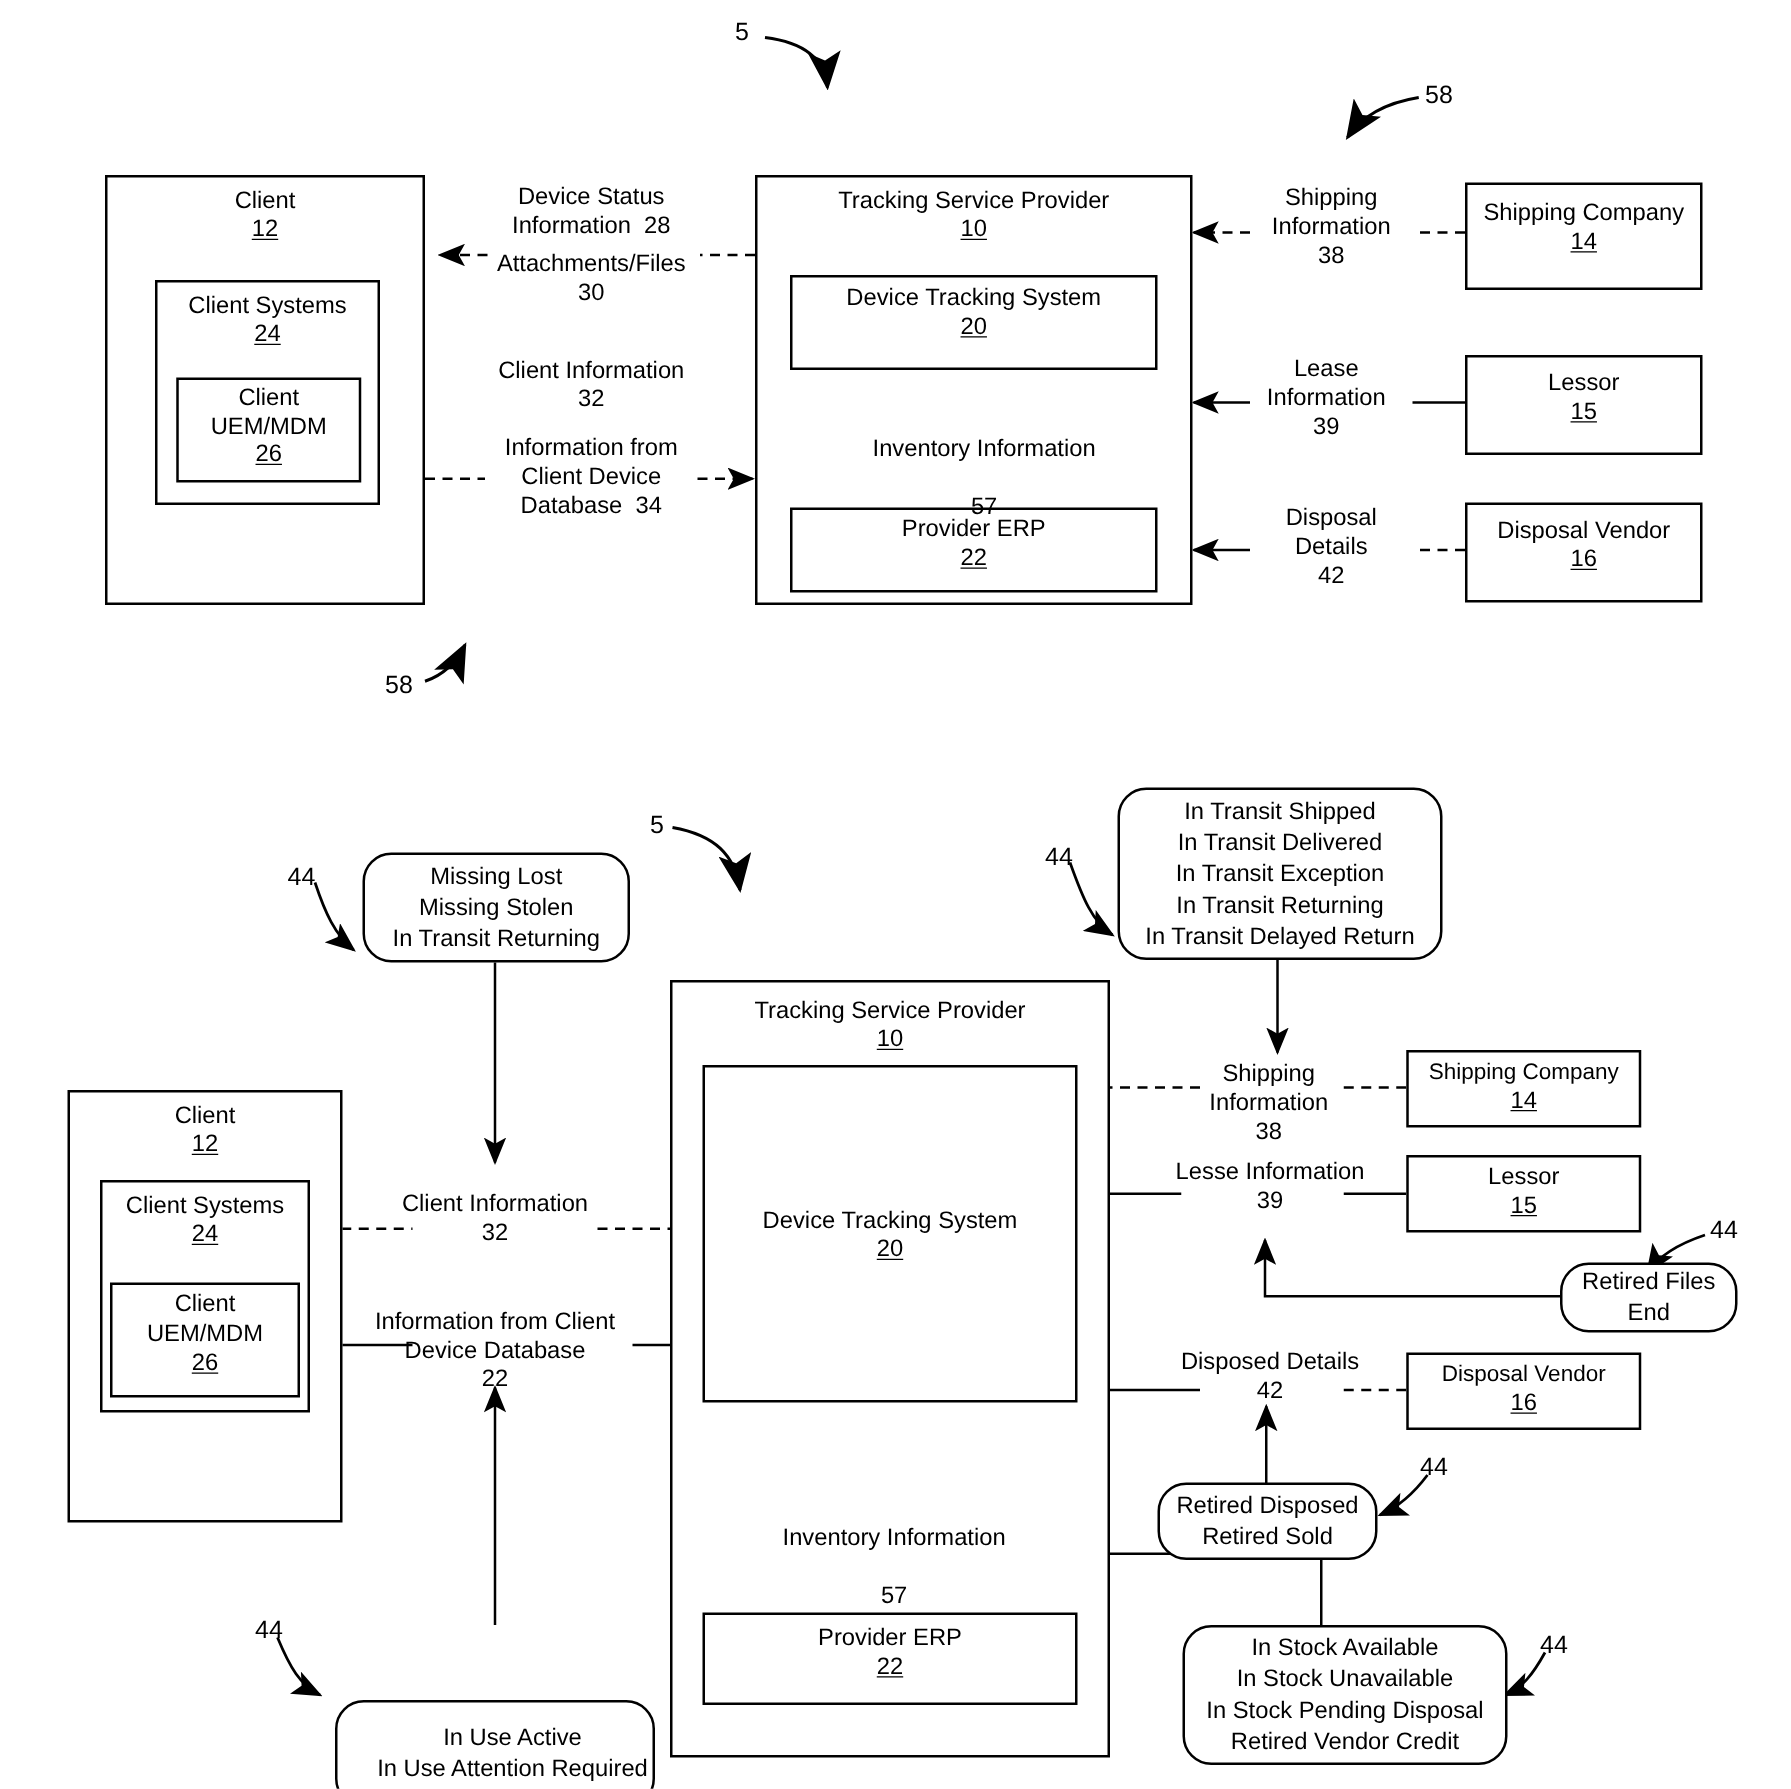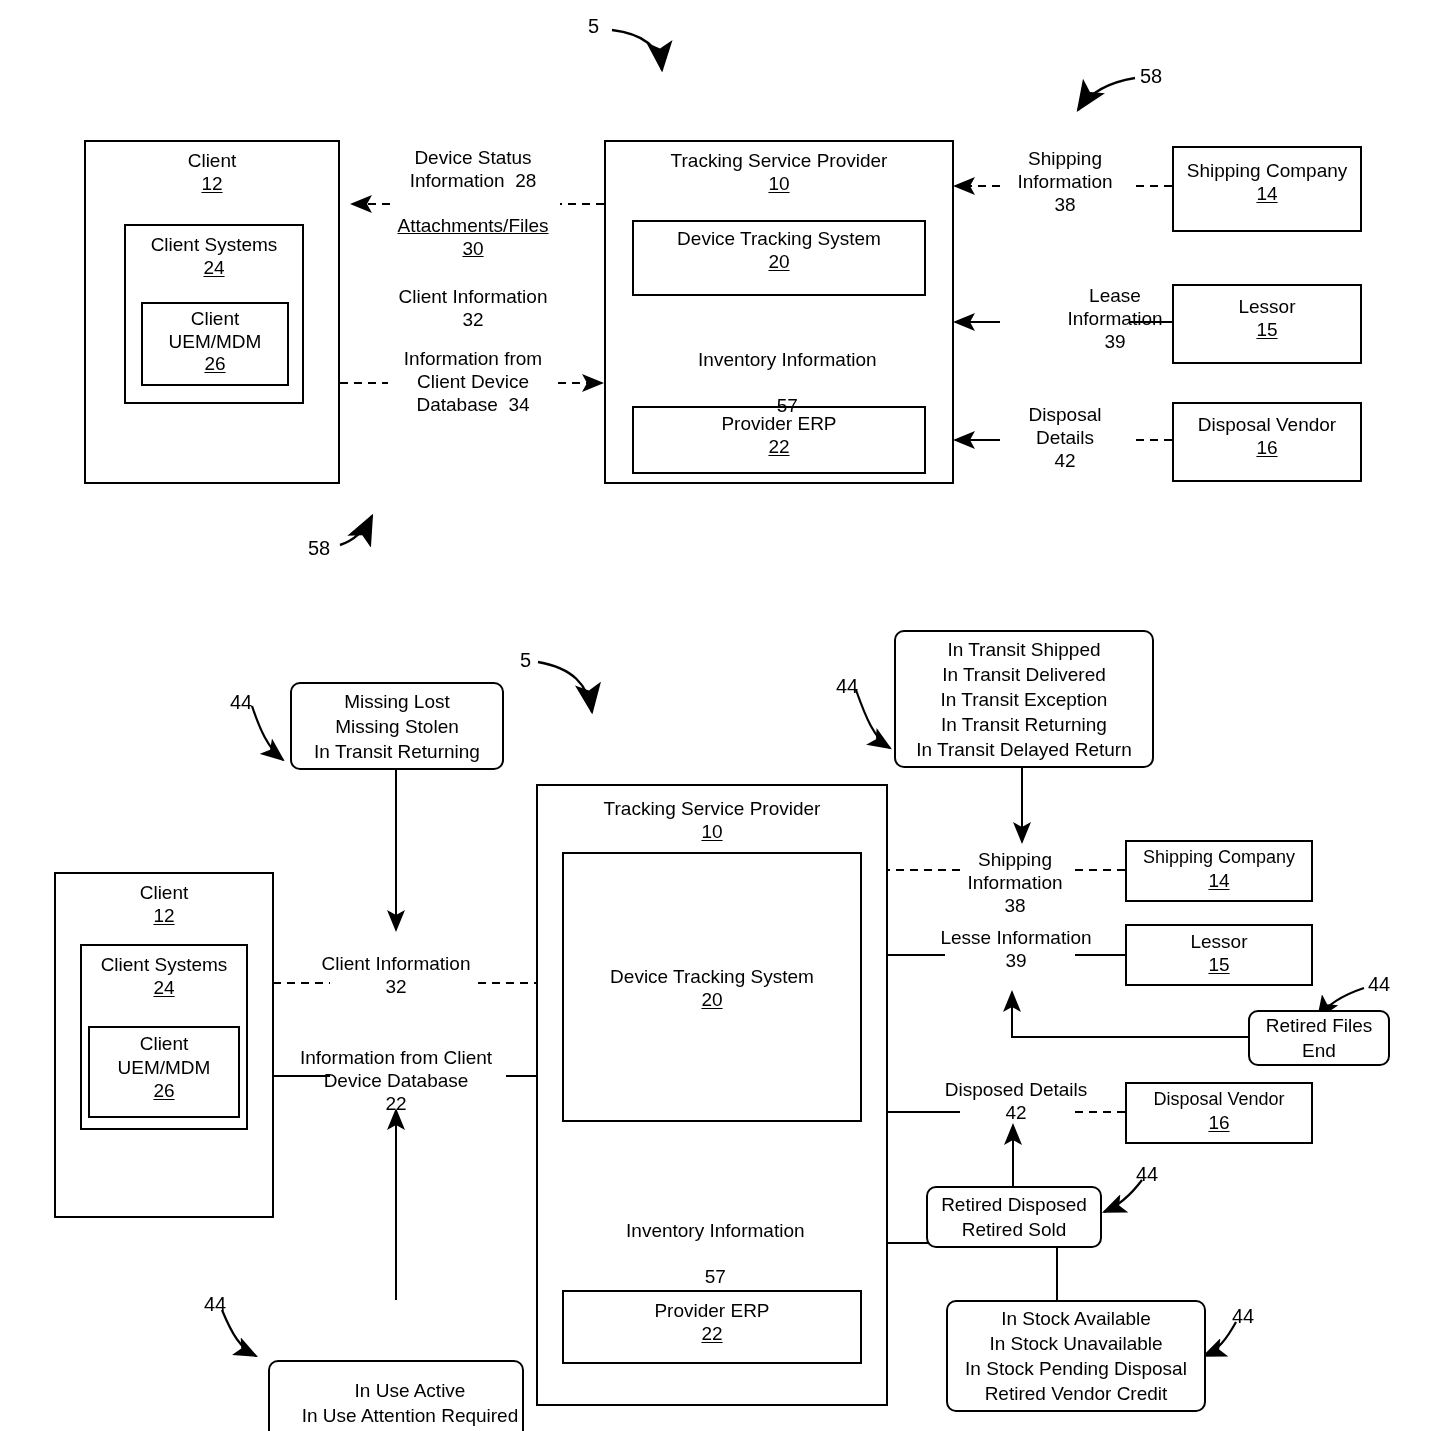--- a/index.html
+++ b/index.html
@@ -6,21 +6,21 @@
   body{width:1433px;height:1431px;position:relative;
        font-family:"Liberation Sans","DejaVu Sans",sans-serif;color:#000;}
   .fig{position:absolute;left:0;top:0;width:1433px;height:1431px;}
   svg.wires{position:absolute;left:0;top:0;width:1433px;height:1431px;pointer-events:none;}
 
   
   .box{position:absolute;box-sizing:border-box;border:2px solid #000;background:#fff;
        display:flex;flex-direction:column;align-items:center;justify-content:flex-start;
        text-align:center;}
   .box.center{justify-content:center;}
-  .box.round{border-radius:10px;justify-content:center;}
+  .box.round{border-radius:23px;justify-content:center;}
   .box .ttl{font-size:19px;line-height:25px;padding-top:6px;white-space:nowrap;}
   .num{font-size:19px;line-height:22px;text-decoration:underline;text-underline-offset:2px;}
 
   
   .lbl{position:absolute;font-size:19px;line-height:23px;text-align:center;
        white-space:pre;background:transparent;}
   .ref{position:absolute;font-size:20px;line-height:20px;}
   .statelist{font-size:19px;line-height:25px;white-space:pre;}
 </style>
 </head>
@@ -138,37 +138,37 @@
   <div class="ttl" style="padding-top:3px;">Provider ERP</div>
   <div class="num">22</div>
 </div>
 <div class="lbl" style="left:662px;top:325px;width:240px;">
   <span>Inventory Information</span><br>
   <span>57</span>
 </div>
 
 <div class="lbl" style="left:378px;top:146px;width:190px;">Device Status
 Information  28</div>
-<div class="lbl" style="left:378px;top:214px;width:190px;text-decoration:underline;">Attachments/Files
+<div class="lbl" style="left:378px;top:200px;width:190px;">Attachments/Files
 30</div>
 <div class="lbl" style="left:378px;top:285px;width:190px;">Client Information
 32</div>
 <div class="lbl" style="left:378px;top:347px;width:190px;">Information from
 Client Device
 Database  34</div>
 
 <div class="lbl" style="left:990px;top:147px;width:150px;">Shipping
 Information
 38</div>
 <div class="box" style="left:1172px;top:146px;width:190px;height:86px;">
   <div class="ttl" style="padding-top:10px;">Shipping Company</div>
   <div class="num">14</div>
 </div>
 
-<div class="lbl" style="left:1040px;top:284px;width:150px;">Lease
+<div class="lbl" style="left:986px;top:284px;width:150px;">Lease
 Information
 39</div>
 <div class="box" style="left:1172px;top:284px;width:190px;height:80px;">
   <div class="ttl" style="padding-top:8px;">Lessor</div>
   <div class="num">15</div>
 </div>
 
 <div class="lbl" style="left:990px;top:403px;width:150px;">Disposal
 Details
 42</div>

